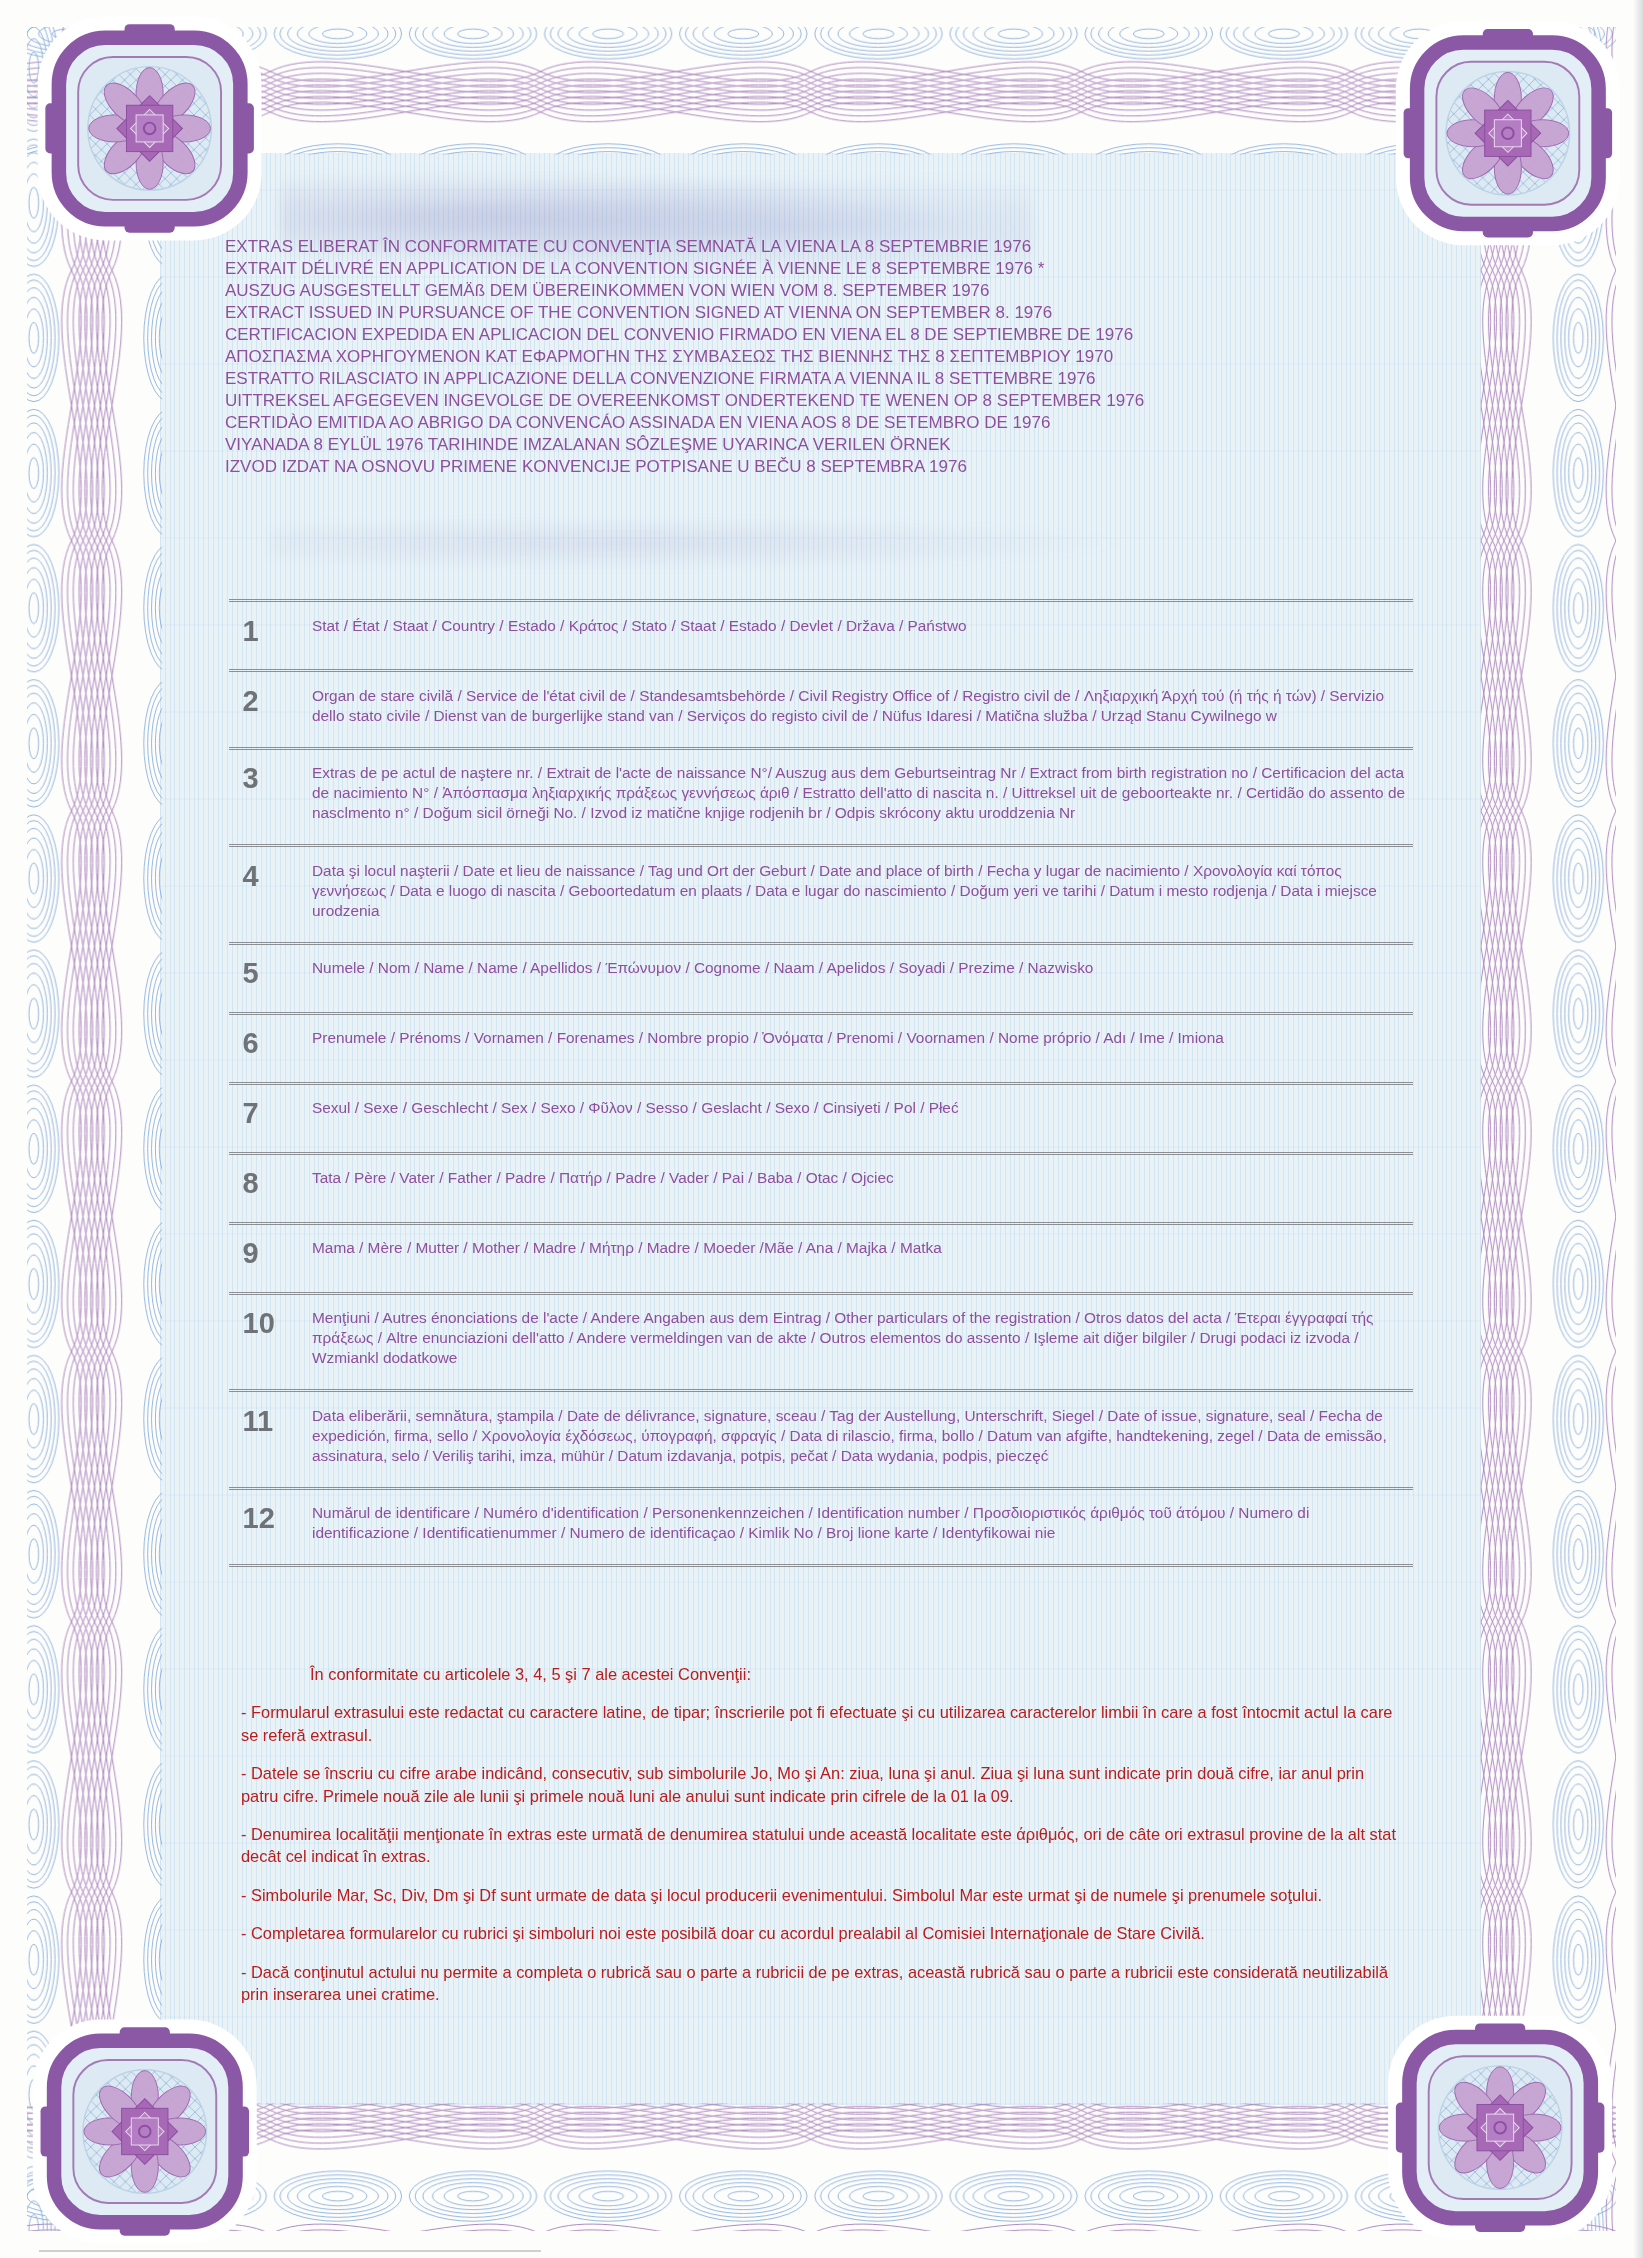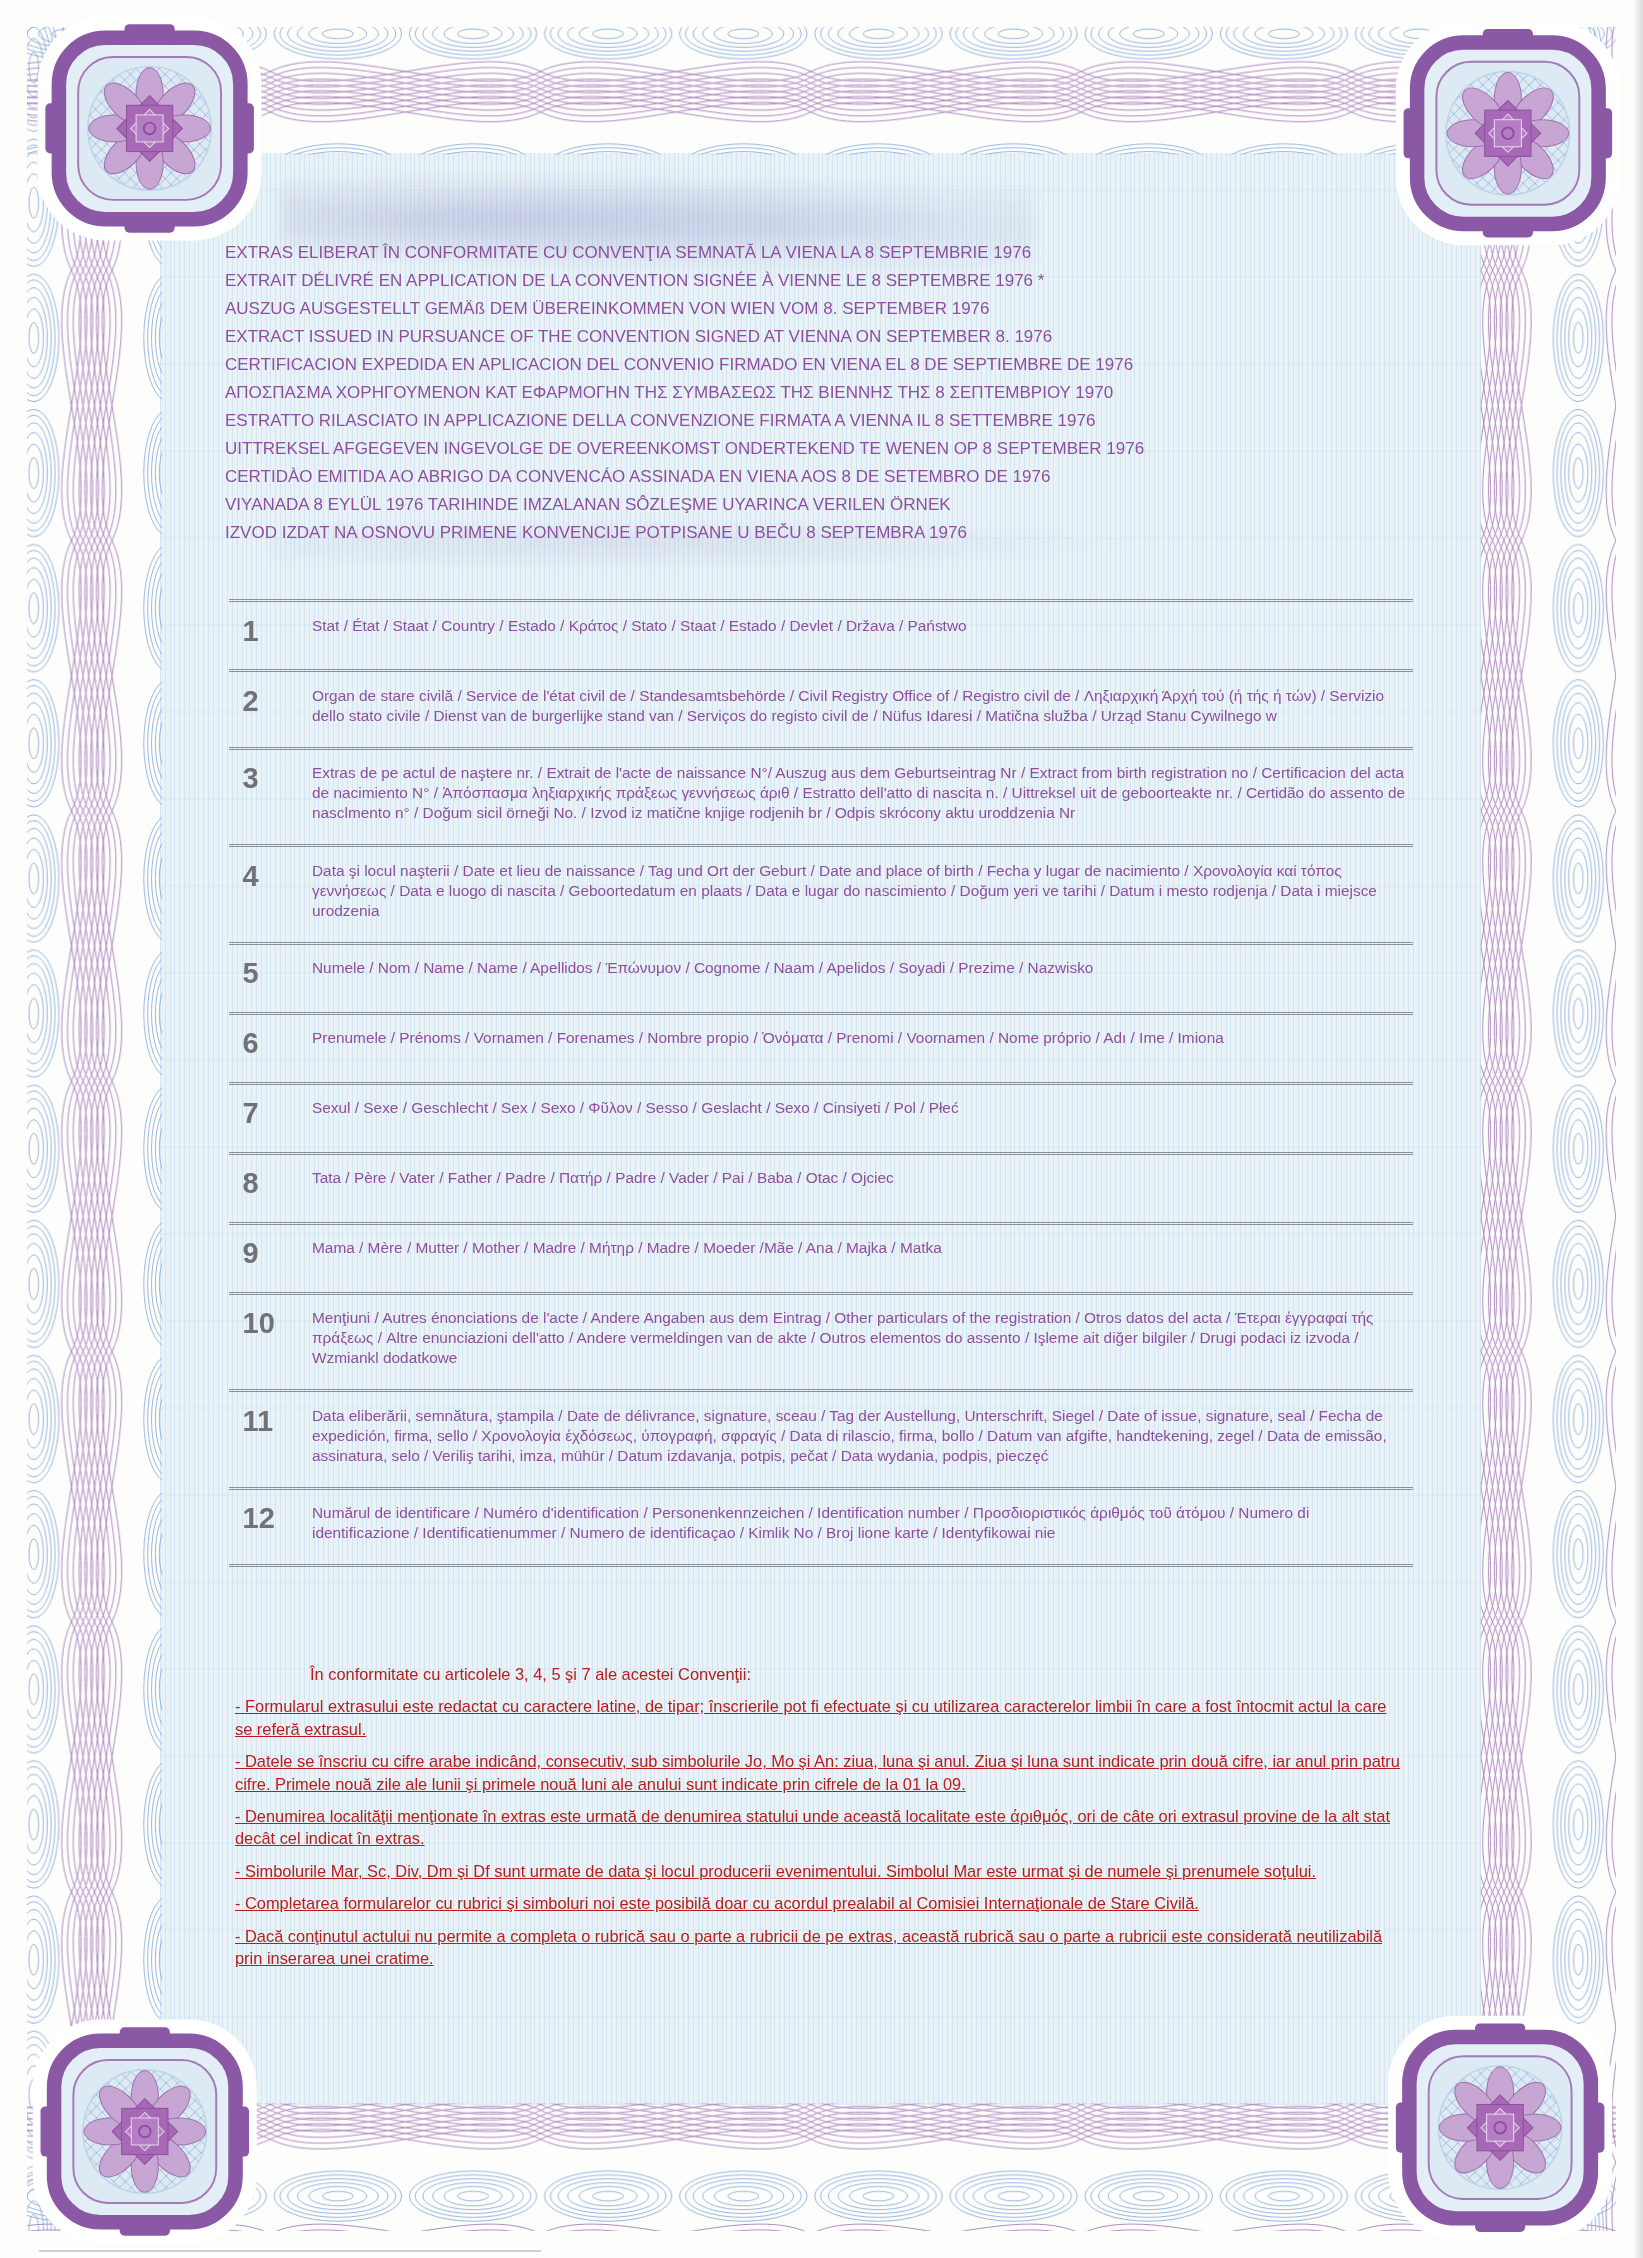--- a/index.html
+++ b/index.html
@@ -26,39 +26,39 @@
       background:radial-gradient(ellipse at 40% 50%, rgba(120,110,180,.12), rgba(0,0,0,0) 70%);
       filter:blur(4.8px);}
   .scan-edge-right{position:absolute;right:0;top:0;width:9.7px;height:100%;
       background:linear-gradient(90deg, rgba(0,0,0,0), #d9dcdd);}
   .scan-edge-bottom{position:absolute;left:39px;bottom:5.8px;width:502px;height:1.9px;background:#a7abb0;opacity:.55;}
 
   .header-block{
     position:absolute;left:225px;top:236px;width:1207px;
     color:#8e4f9c;font-size:17px;line-height:22px;font-weight:400;
   }
-  .header-line{white-space:nowrap;margin-top:6px;}
+  .header-line{white-space:nowrap;}
 
   .fields{
     position:absolute;left:229px;top:599px;width:1184px;
     border-bottom:3.9px double #8b8e92;
     color:#8e4f9c;font-size:15.4px;line-height:20px;
   }
   .field-row{display:flex;border-top:3.9px double #8b8e92;min-height:70px;
     padding:13.5px 0 21px;box-sizing:border-box;}
   .field-num{flex:0 0 83px;width:83px;box-sizing:border-box;padding-left:13.5px;padding-top:1px;
     font-size:29px;font-weight:bold;color:#6f7276;line-height:29px;}
   .field-text{flex:1;padding-right:7.7px;}
 
   .footer-block{
     position:absolute;left:225px;top:1663px;width:1192px;
     color:#b91c1c;font-size:16.4px;line-height:22.4px;
   }
   .footer-intro{padding-left:85px;}
-  .footer-item{margin:10px;text-decoration:underline;}
+  .footer-item{margin:16px;}
 </style>
 </head>
 <body>
 
 <div class="page">
 
   <div class="inner-panel"></div>
 
   <svg class="border-svg" width="1643" height="2258" viewBox="0 0 1702 2339" xmlns="http://www.w3.org/2000/svg" xmlns:xlink="http://www.w3.org/1999/xlink">
     <defs>

